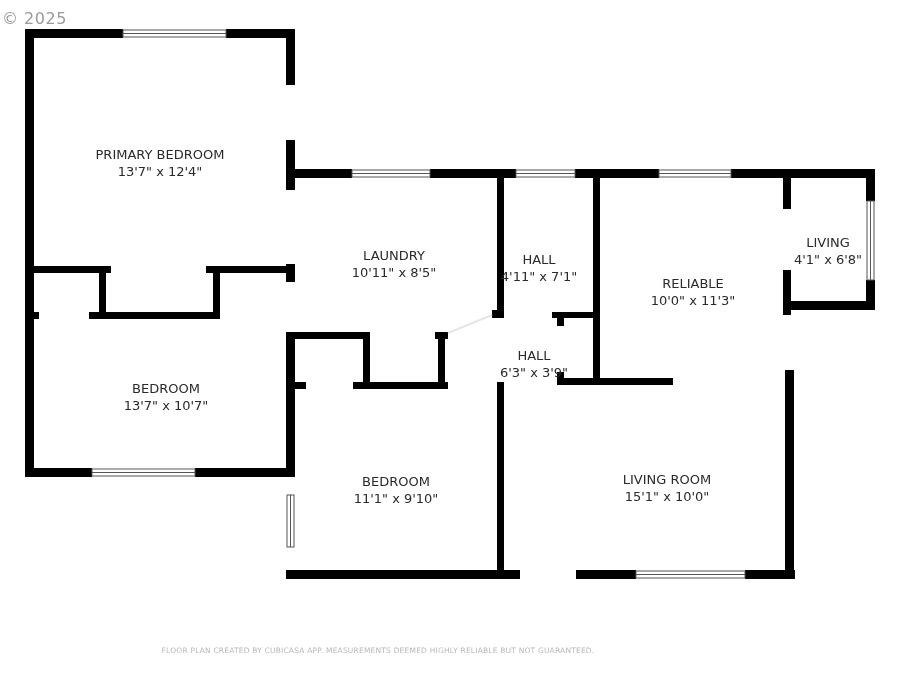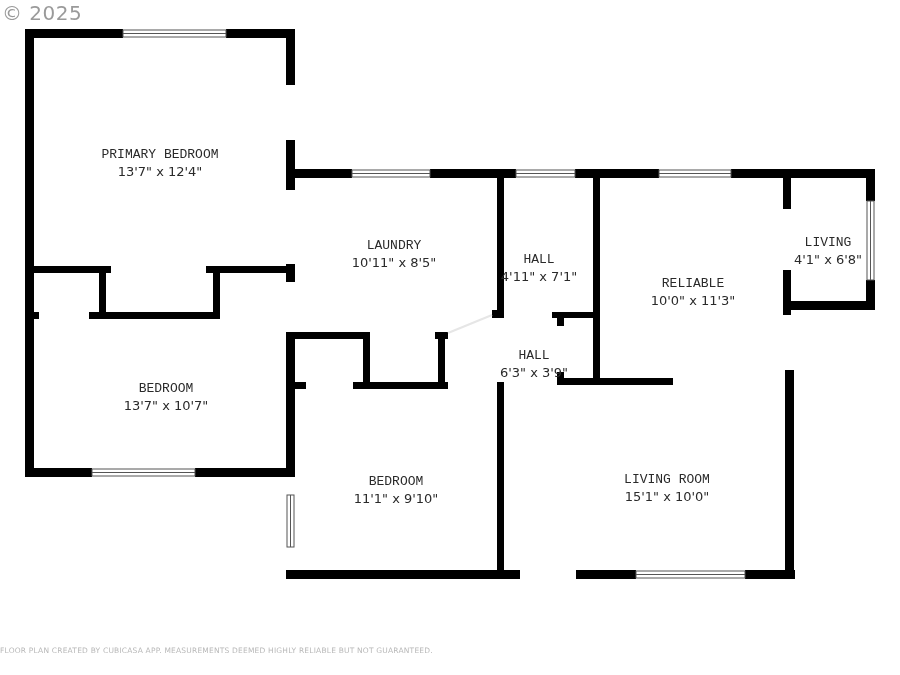--- a/index.html
+++ b/index.html
@@ -1,22 +1,22 @@
 <!DOCTYPE html>
 <html><head>
 <meta charset="utf-8">
 <style>
   html, body { margin: 0; padding: 0; background: #ffffff; }
   body { width: 900px; height: 675px; position: relative; overflow: hidden; font-family: "DejaVu Sans", sans-serif; }
-  .copyright { position: absolute; left: 2px; top: 1px; font-size: 20px; color: #9a9a9a; letter-spacing: 0.5px; }
-  .footer { position: absolute; left: 0; width: 756px; top: 646px; text-align: left; font-size: 7.5px; color: #b8b8b8; letter-spacing: 0.2px; }
+  .copyright { position: absolute; left: 2px; top: 9px; font-size: 16px; color: #9a9a9a; letter-spacing: 0.5px; }
+  .footer { position: absolute; left: 0; width: 756px; top: 646px; text-align: center; font-size: 7.5px; color: #b8b8b8; letter-spacing: 0.2px; }
   svg { position: absolute; left: 0; top: 0; }
   .room-label { position: absolute; text-align: center; color: #2a2a2a; font-size: 13px; line-height: 17px; transform: translate(-50%, -50%); white-space: nowrap; }
   .room-label .dim { display: block; }
-  .room-label .name { display: block; font-family: Liberation Mono, monospace; }
+  .room-label .name { display: block; }
 </style>
 </head>
 <body>
 
 <div class="copyright">© 2025</div>
 
 <svg width="900" height="675" viewBox="0 0 900 675">
   <g fill="#000">
 
     <rect x="25" y="29" width="98" height="9"></rect>
@@ -95,21 +95,21 @@
 </svg>
 
 <div class="room-label" style="left:160px; top:163px;">
   <span class="name">PRIMARY BEDROOM</span>
   <span class="dim">13'7" x 12'4"</span>
 </div>
 <div class="room-label" style="left:166px; top:397px;">
   <span class="name">BEDROOM</span>
   <span class="dim">13'7" x 10'7"</span>
 </div>
-<div class="room-label" style="left:394px; top:254px;">
+<div class="room-label" style="left:394px; top:264px;">
   <span class="name">LAUNDRY</span>
   <span class="dim">10'11" x 8'5"</span>
 </div>
 <div class="room-label" style="left:539px; top:268px;">
   <span class="name">HALL</span>
   <span class="dim">4'11" x 7'1"</span>
 </div>
 <div class="room-label" style="left:693px; top:292px;">
   <span class="name">RELIABLE</span>
   <span class="dim">10'0" x 11'3"</span>

